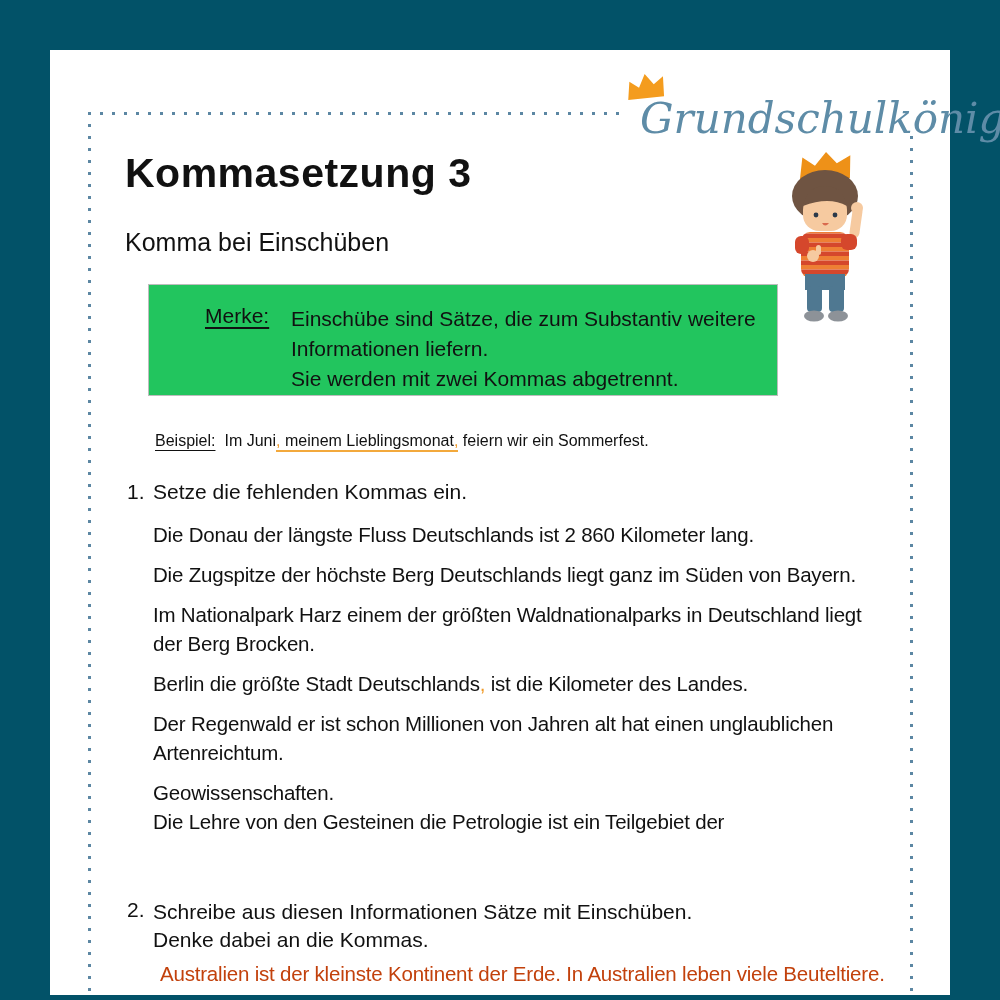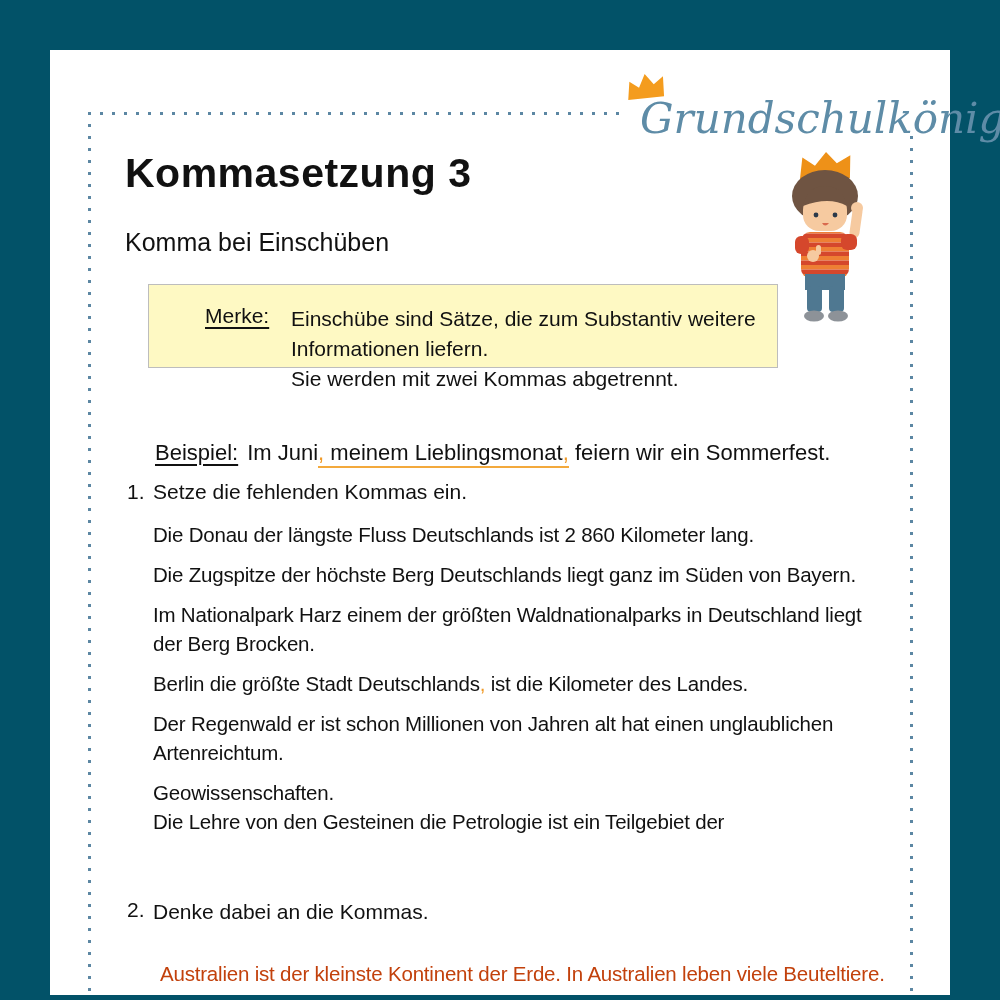--- a/index.html
+++ b/index.html
@@ -28,28 +28,28 @@
     font-size:42px;color:#5E8CA7;letter-spacing:0px;white-space:nowrap;
   }
   .logo-crown{position:absolute;left:-16px;top:-22px;}
   
   .title{position:absolute;left:75px;top:100px;font-size:41px;font-weight:700;color:#111;letter-spacing:0.5px;}
   .subtitle{position:absolute;left:75px;top:178px;font-size:25px;font-weight:400;color:#111;}
   
   .boy{position:absolute;left:723px;top:98px;}
   
   .merke-box{
-    position:absolute;left:98px;top:234px;width:630px;height:84px;
-    border:1px solid #bdbdbd;background:#fef9c3;box-sizing:border-box;
+    position:absolute;left:98px;top:234px;width:630px;height:112px;
+    border:1px solid #bdbdbd;background:#22c55e;box-sizing:border-box;
     display:flex;padding:19px 0 0 56px;
   }
   .merke-label{font-size:21px;color:#111;text-decoration:underline;text-underline-offset:4px;width:86px;flex:0 0 86px;}
   .merke-lines{font-size:21px;color:#111;line-height:30px;}
   
-  .beispiel{position:absolute;left:105px;top:382px;font-size:22px;color:#111;white-space:nowrap;margin-top:8px;}
+  .beispiel{position:absolute;left:105px;top:382px;font-size:16px;color:#111;white-space:nowrap;}
   .beispiel-label{text-decoration:underline;text-underline-offset:4px;margin-right:9px;}
   .hl-group{border-bottom:2px solid #F3A93C;padding-bottom:1px;}
   .orange-comma{color:#F09A28;}
   
   .ex-header{position:absolute;left:77px;font-size:21px;color:#111;display:flex;}
   .ex-number{flex:0 0 26px;}
   .ex1-header{top:430px;}
   .sentences{position:absolute;left:103px;top:470px;width:770px;font-size:20.5px;color:#111;letter-spacing:-0.2px;}
   .sentence{line-height:29px;margin-bottom:11px;white-space:nowrap;}
   .ex2-header{top:848px;}
@@ -149,19 +149,20 @@
     </div>
     <div class="sentence">
       <div>Geowissenschaften.</div>
       <div>Die Lehre von den Gesteinen die Petrologie ist ein Teilgebiet der</div>
     </div>
   </div>
 
   <div class="ex-header ex2-header">
     <span class="ex-number">2.</span>
     <span class="ex2-lines">
+      <div>Schreibe aus diesen Informationen Sätze mit Einschüben.</div>
       <div>Denke dabei an die Kommas.</div>
     </span>
   </div>
 
   <div class="final-sentence">Australien ist der kleinste Kontinent der Erde. In Australien leben viele Beuteltiere.</div>
 
 </div>
 
 </body></html>

